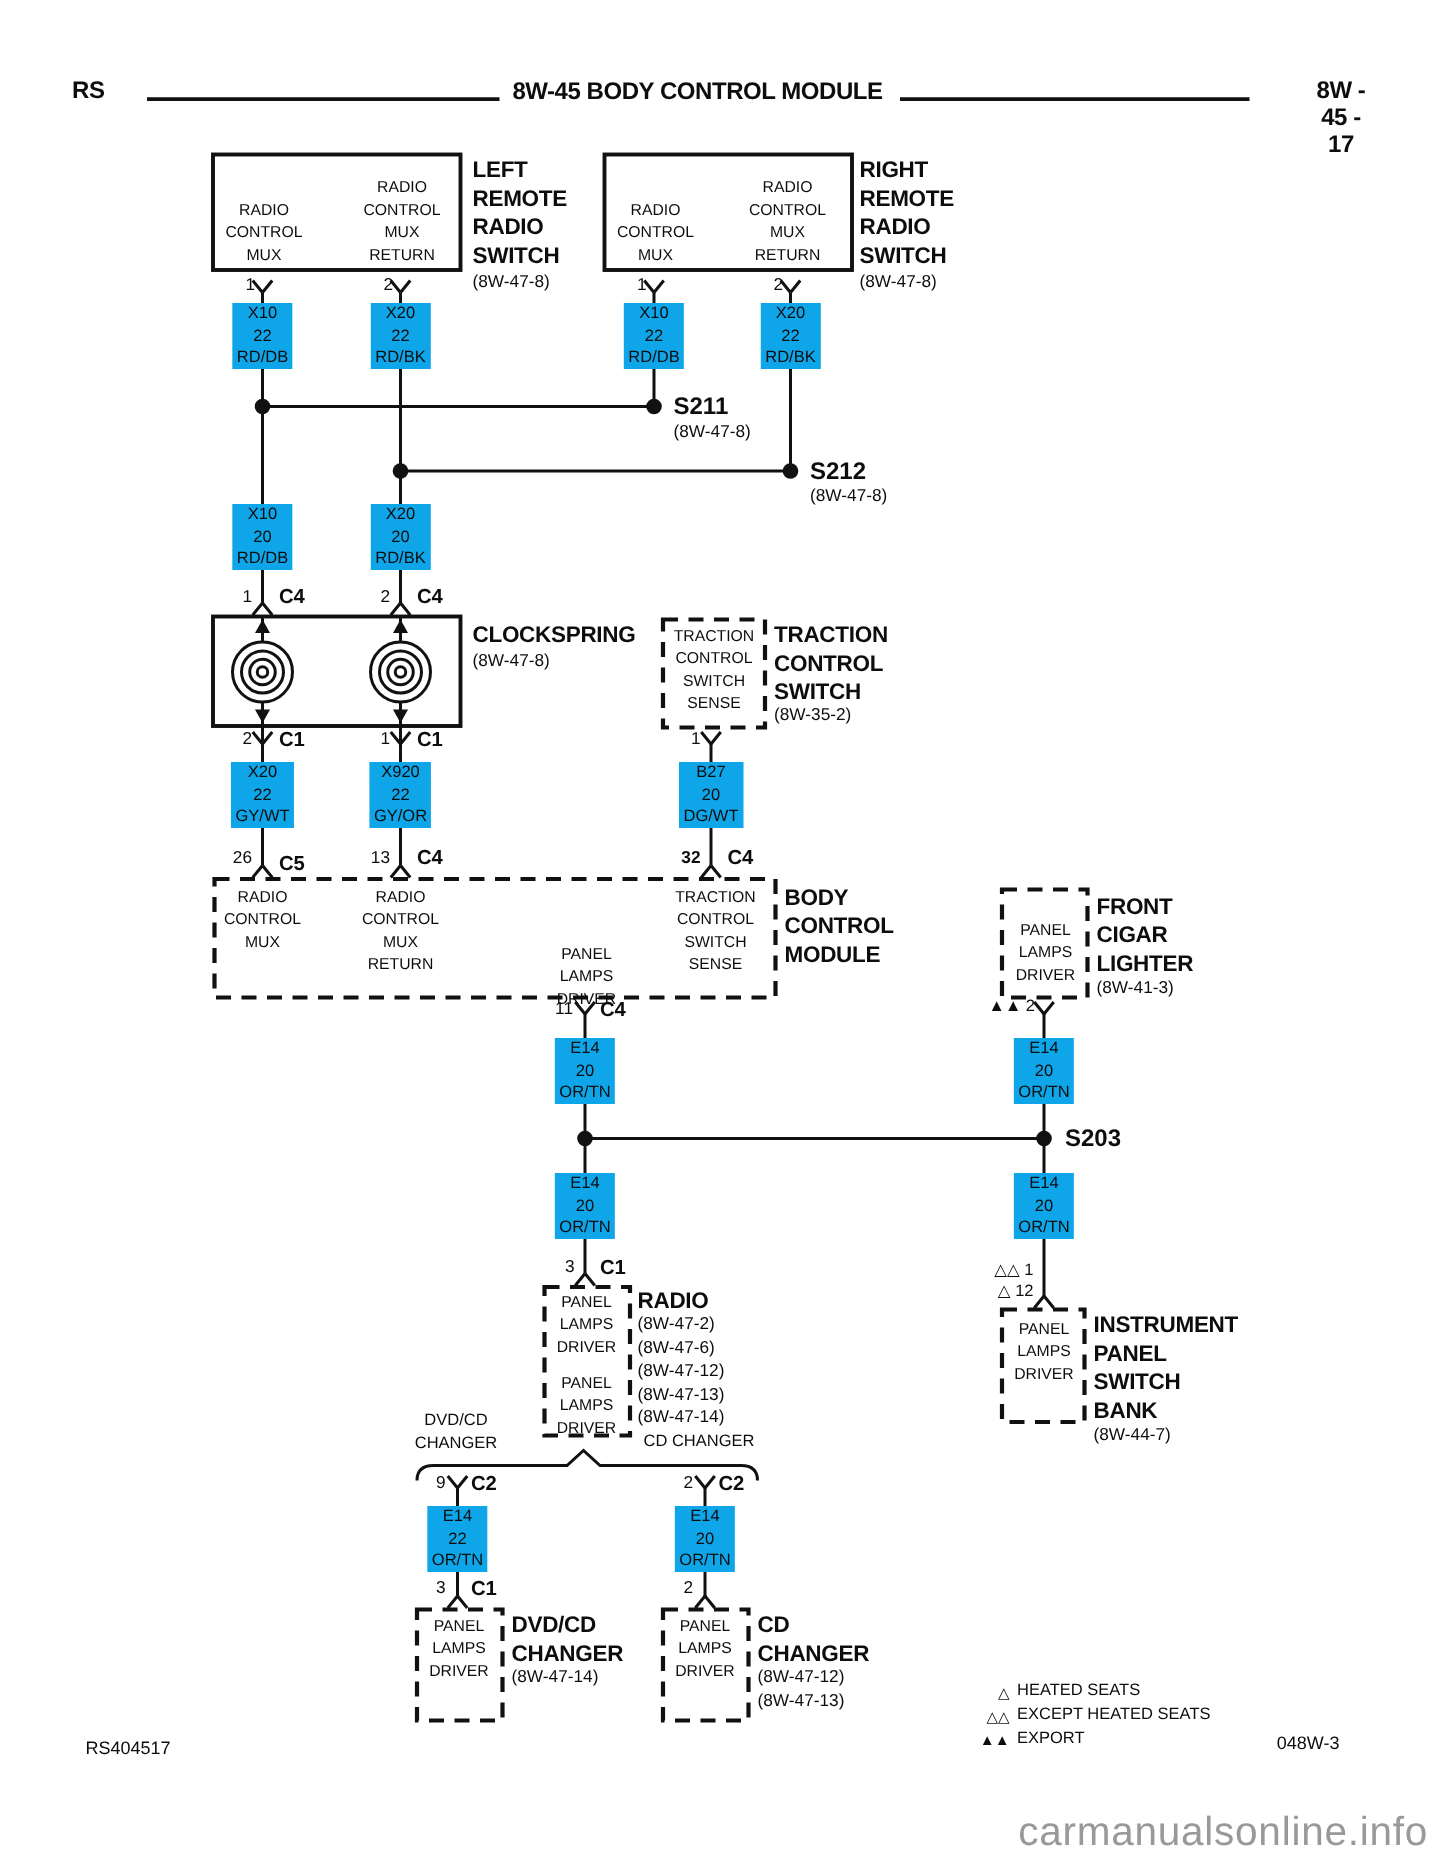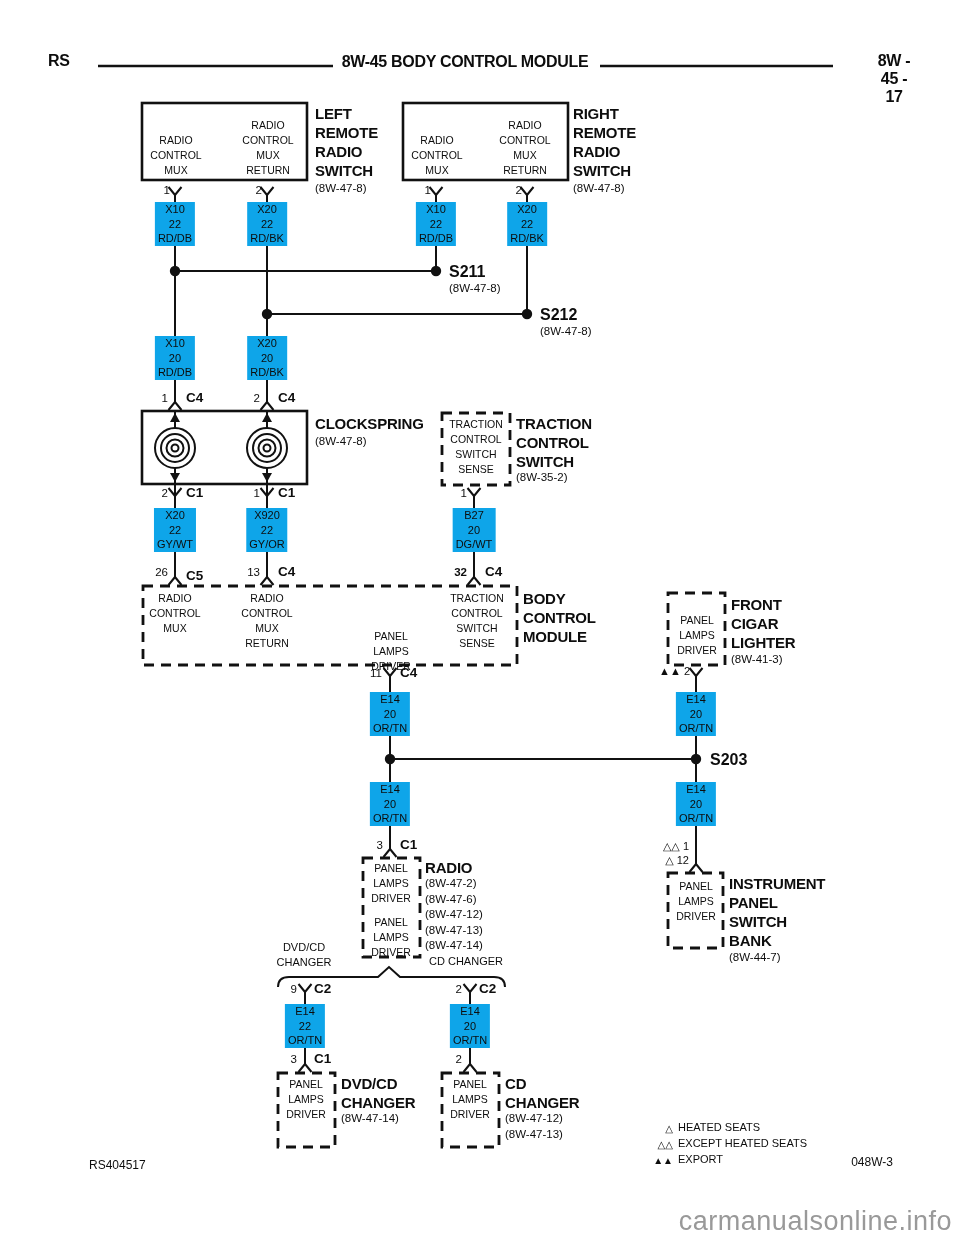--- a/index.html
+++ b/index.html
@@ -322,17 +322,17 @@
 BANK</div>
   <div class="t ref" style="left:729px;top:950px;">(8W-44-7)</div>
 
   <div class="t legend-sym ra" style="left:673px;top:1123px;">△</div>
   <div class="t legend-txt" style="left:678px;top:1121px;">HEATED SEATS</div>
   <div class="t legend-sym ra" style="left:673px;top:1139px;">△△</div>
   <div class="t legend-txt" style="left:678px;top:1137px;">EXCEPT HEATED SEATS</div>
   <div class="t legend-sym ra" style="left:673px;top:1155px;">▲▲</div>
   <div class="t legend-txt" style="left:678px;top:1153px;">EXPORT</div>
 
-  <div class="t foot" style="left:57px;top:1158px;margin-left:32px;">RS404517</div>
+  <div class="t foot" style="left:57px;top:1158px;">RS404517</div>
   <div class="t foot ra" style="left:893px;top:1155px;">048W-3</div>
   <div class="t wm ra" style="left:952px;top:1206px;">carmanualsonline.info</div>
 
 </div>
 
 </body></html>

